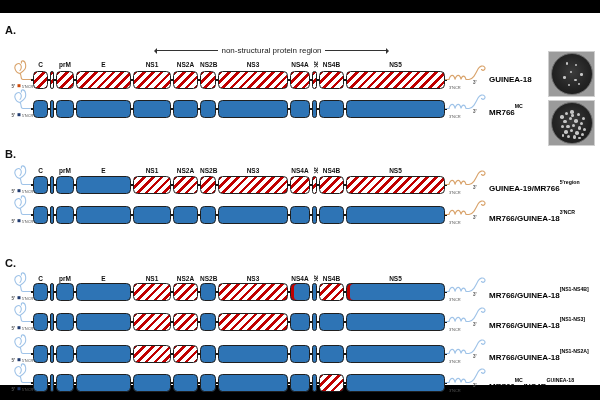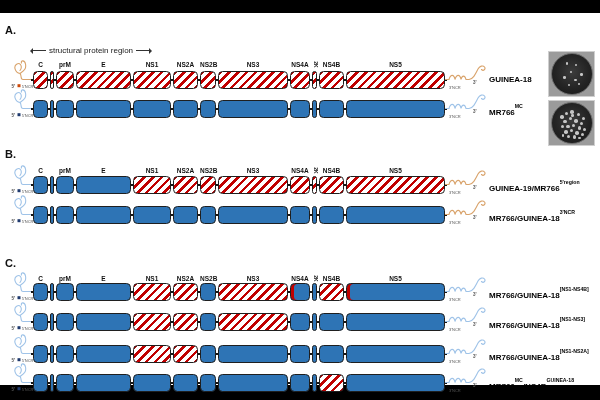--- a/index.html
+++ b/index.html
@@ -48,28 +48,28 @@
         background:radial-gradient(circle at 50% 45%,#3c3c3c 0%,#242424 55%,#161616 100%);
         border:1px solid #6e6e6e;box-sizing:border-box;}
   .dot{position:absolute;border-radius:50%;background:#d6d6d6;opacity:.9;}
 </style>
 </head>
 <body>
 
 <div class="canvas">
   <div class="figure" id="fig">
 
-    <div class="harrow" style="left:30px;top:33px;width:122px;">
+
+    <div class="harrow" style="left:154px;top:33px;width:235px;">
       <span class="ah l"></span>
       <span class="ln"></span>
-      <span class="atext">structural protein region</span>
+      <span class="atext">non-structural protein region</span>
       <span class="ln"></span>
       <span class="ah r"></span>
     </div>
-
 
   <div class="panel-letter" style="top: 11px;">A.</div>
       <div class="gene-header" style="top: 47px;">
         <div class="gh-cell" style="width: 15px;"><span>C</span></div>
         <div class="gh-cell" style="width: 4px;"></div>
         <div class="gh-cell" style="width: 18px;"><span>prM</span></div>
         <div class="gh-cell" style="width: 55px;"><span>E</span></div>
         <div class="gh-cell" style="width: 38px;"><span>NS1</span></div>
         <div class="gh-cell" style="width: 25px;"><span>NS2A</span></div>
         <div class="gh-cell" style="width: 16px;"><span>NS2B</span></div>

